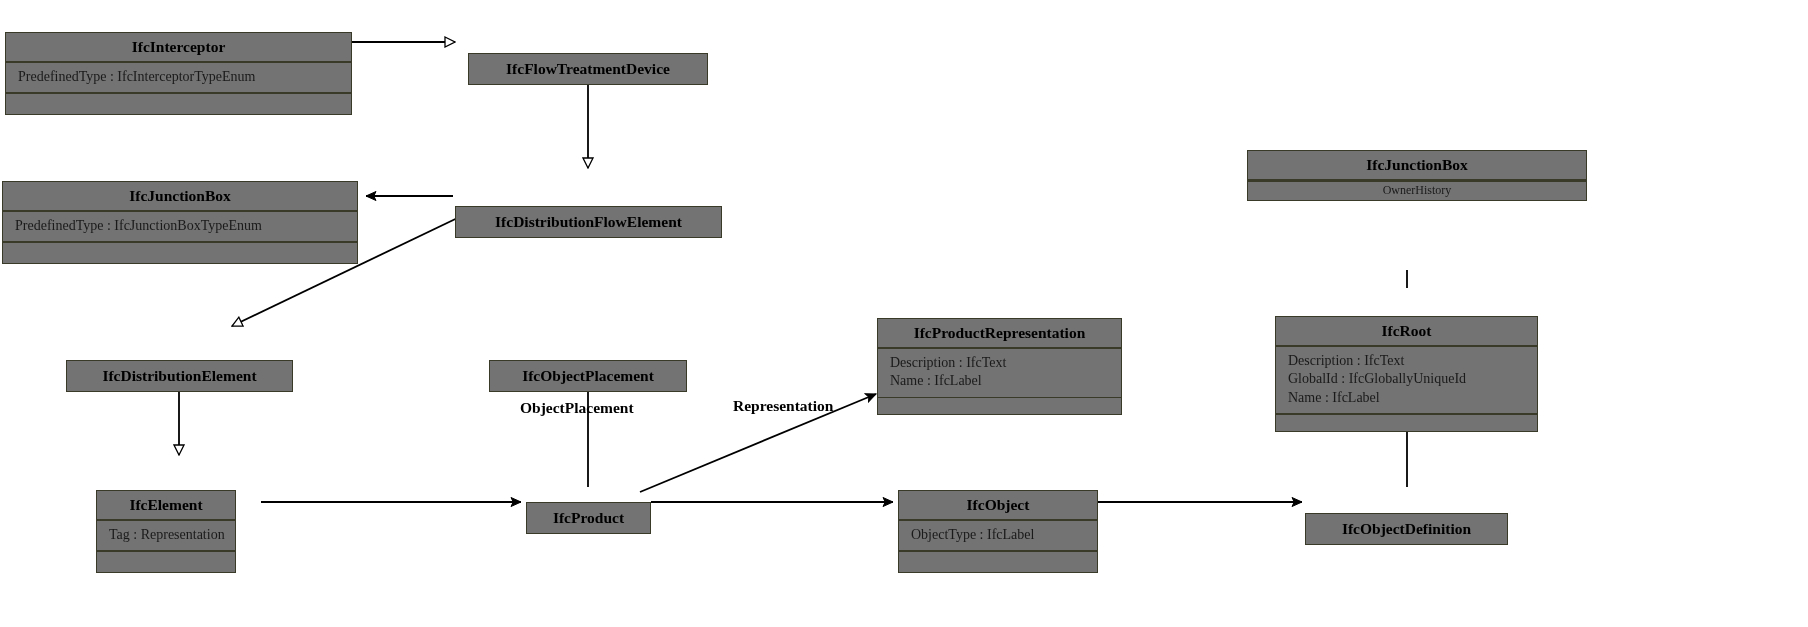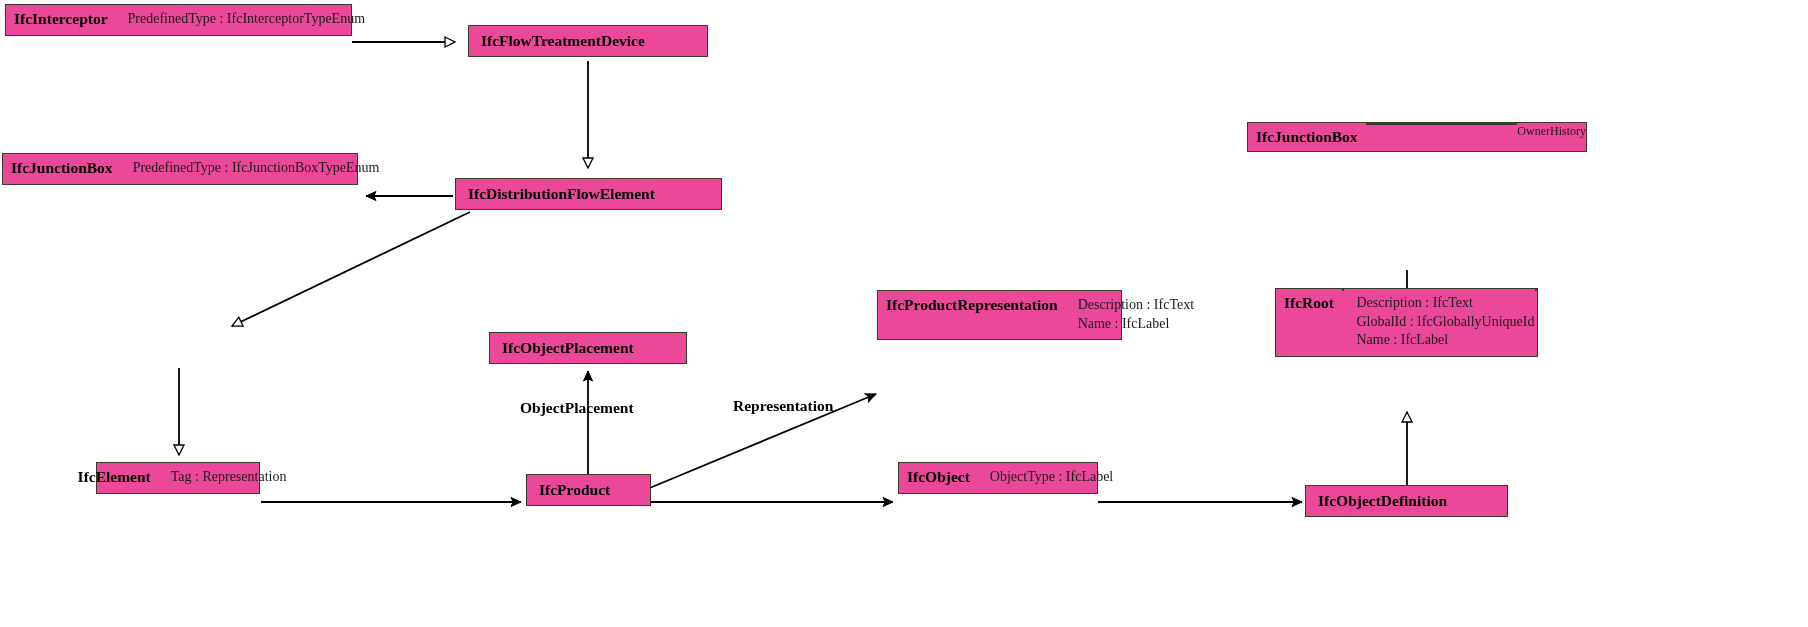--- a/index.html
+++ b/index.html
@@ -2,22 +2,22 @@
 <html><head>
 <meta charset="utf-8">
 <style>
   html,body{margin:0;padding:0;background:#ffffff;}
   body{width:1808px;height:627px;position:relative;overflow:hidden;
        font-family:"Liberation Serif","DejaVu Serif",serif;}
   #canvas{position:absolute;left:0;top:0;width:1808px;height:627px;}
   svg.edges{position:absolute;left:0;top:0;width:1808px;height:627px;overflow:visible;}
 
   .uml-class{position:absolute;box-sizing:border-box;
-             border:1.6px solid #3a3a28;background:#ec4899;
-             display:flex;flex-direction:row;}
+             border:1.6px solid #3a3a28;background:#737373;
+             display:flex;flex-direction:column;margin-top:28px;}
   .uml-class .title{font-weight:bold;text-align:center;font-size:15.5px;
                     color:#000;padding:5px 8px 6px 8px;line-height:1.1;
                     white-space:nowrap;}
   .uml-class .divider{height:1.6px;background:#3a3a28;width:100%;}
   .uml-class .attrs{padding:5px 0 6px 12px;font-size:14px;color:#1a1a1a;
                     line-height:1.33;}
   .uml-class .attrs .attr{white-space:nowrap;}
   .uml-class .ops{min-height:16px;}
   .uml-class .ops.tall{min-height:20px;}
   .uml-class .ops .optxt{text-align:center;font-size:12px;color:#1a1a1a;
@@ -133,37 +133,40 @@
     <div class="divider"></div>
     <div class="attrs">
       <div class="attr">Description : IfcText</div>
       <div class="attr">GlobalId : IfcGloballyUniqueId</div>
       <div class="attr">Name : IfcLabel</div>
     </div>
     <div class="divider"></div>
     <div class="ops"></div>
   </div>
 
+  <div class="uml-class compact" style="left:66px; top:332px; width:227px;">
+    <div class="title">IfcDistributionElement</div>
+  </div>
 
   <div class="uml-class compact" style="left:489px; top:332px; width:198px;">
     <div class="title">IfcObjectPlacement</div>
   </div>
 
   <div class="uml-class" style="left:877px; top:290px; width:245px;">
     <div class="title">IfcProductRepresentation</div>
     <div class="divider"></div>
     <div class="attrs">
       <div class="attr">Description : IfcText</div>
       <div class="attr">Name : IfcLabel</div>
     </div>
     <div class="divider"></div>
     <div class="ops"></div>
   </div>
 
-  <div class="uml-class" style="left:96px; top:462px; width:164px;justify-content:center;">
+  <div class="uml-class" style="left:96px; top:462px; width:140px;justify-content:center;">
     <div class="title">IfcElement</div>
     <div class="divider"></div>
     <div class="attrs">
       <div class="attr">Tag : Representation</div>
     </div>
     <div class="divider"></div>
     <div class="ops tall"></div>
   </div>
 
   <div class="uml-class compact" style="left:526px; top:474px; width:125px;">

